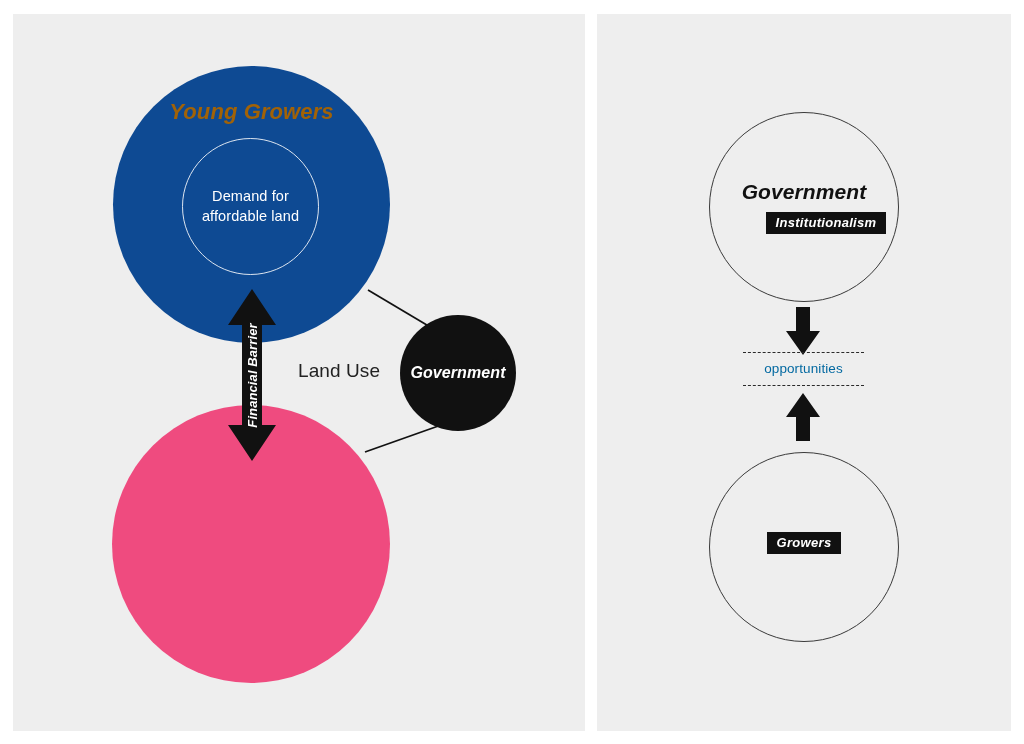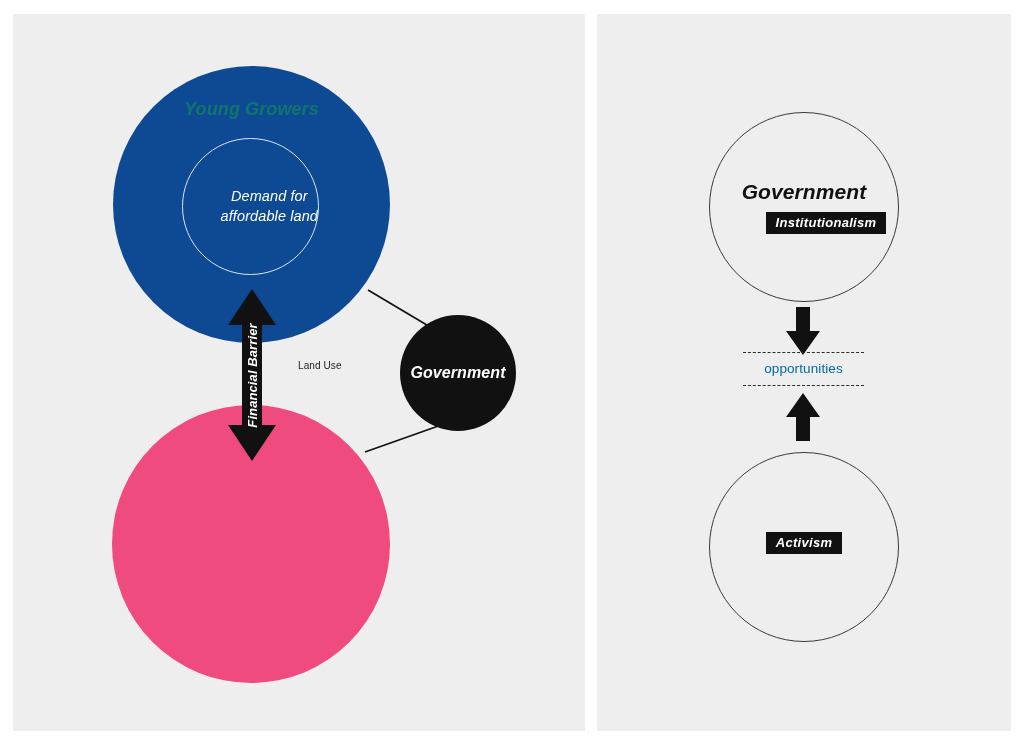--- a/index.html
+++ b/index.html
@@ -60,40 +60,39 @@
   }
 
   
   .inner-ring {
     position: absolute;
     border-radius: 50%;
     border: 1.3px solid rgba(255,255,255,0.85);
     box-sizing: border-box;
     display: flex;
     align-items: center;
-    justify-content: flex-end;
-    text-align: center;
-    font-style: italic;
+    justify-content: center;
+    text-align: center;
   }
   #ring-young-growers  { left: 182px; top: 138px; width: 137px; height: 137px; }
   #ring-large-swathes  { left: 182px; top: 475px; width: 137px; height: 137px; }
 
   .ring-text {
     color: #ffffff;
     font-size: 14.5px;
     line-height: 1.33;
     font-weight: 400;
     letter-spacing: 0.1px;
     white-space: pre-line;
   }
 
   .circle-title {
     position: absolute;
-    color: #0f766e;
-    font-size: 18px;
+    color: #a16207;
+    font-size: 22px;
     font-weight: bold;
     font-style: italic;
     letter-spacing: 0.1px;
     white-space: nowrap;
   }
   #label-young-growers { left: 113px; top: 99px; width: 277px; text-align: center; }
   #label-large-swathes { left: 112px; top: 625px; width: 278px; text-align: center; }
 
   #label-government-left {
     color: #ffffff;
@@ -109,21 +108,21 @@
     position: absolute;
     left: 0; top: 0;
     width: 572px; height: 717px;
     overflow: visible;
   }
 
   
   #label-land-use {
     position: absolute;
     left: 298px; top: 360px;
-    font-size: 10px;
+    font-size: 19px;
     color: #222222;
     letter-spacing: 0.1px;
     white-space: nowrap;
   }
 
   
   #financial-barrier-arrow {
     position: absolute;
     left: 226px; top: 289px;
     width: 52px; height: 172px;
@@ -265,16 +264,16 @@
 
   <div class="dashed-line" id="dash-top"></div>
   <div id="label-opportunities">opportunities</div>
   <div class="dashed-line" id="dash-bottom"></div>
 
   <svg class="solid-arrow" id="arrow-up-right" viewBox="0 0 34 48" width="34" height="48">
     <polygon fill="#111111" points="17,0 34,24 24,24 24,48 10,48 10,24 0,24"></polygon>
   </svg>
 
   <div class="outline-circle" id="circle-grassroots">
-    <div class="tag" id="tag-activism">Activism</div>
+    <div class="tag" id="tag-activism">Growers</div>
   </div>
 
 </div>
 
 </body></html>

